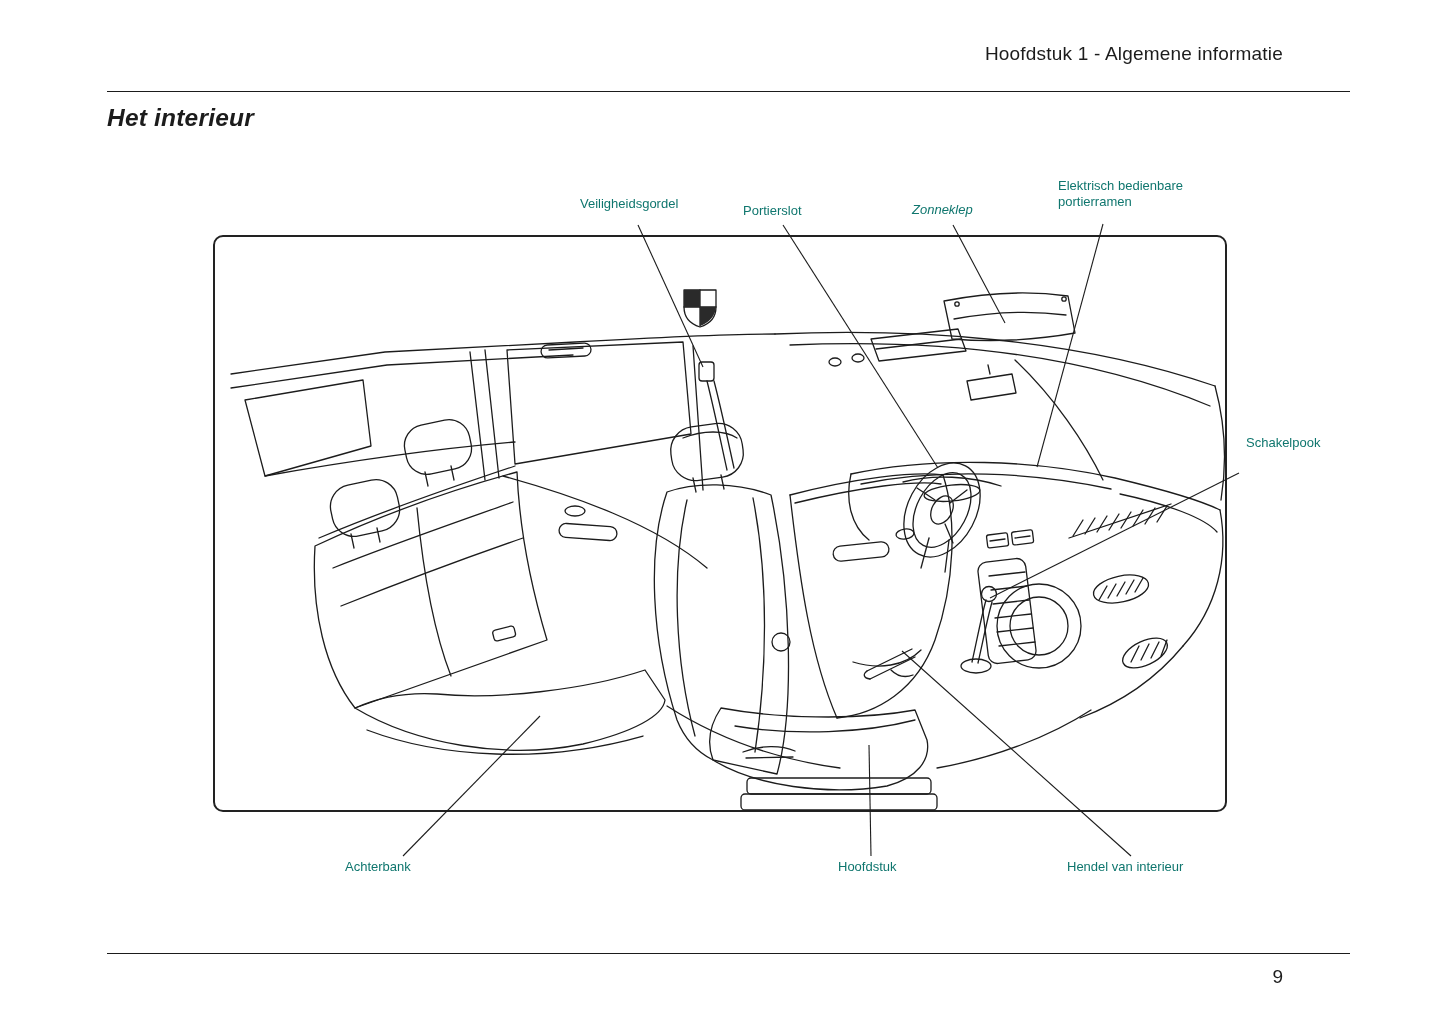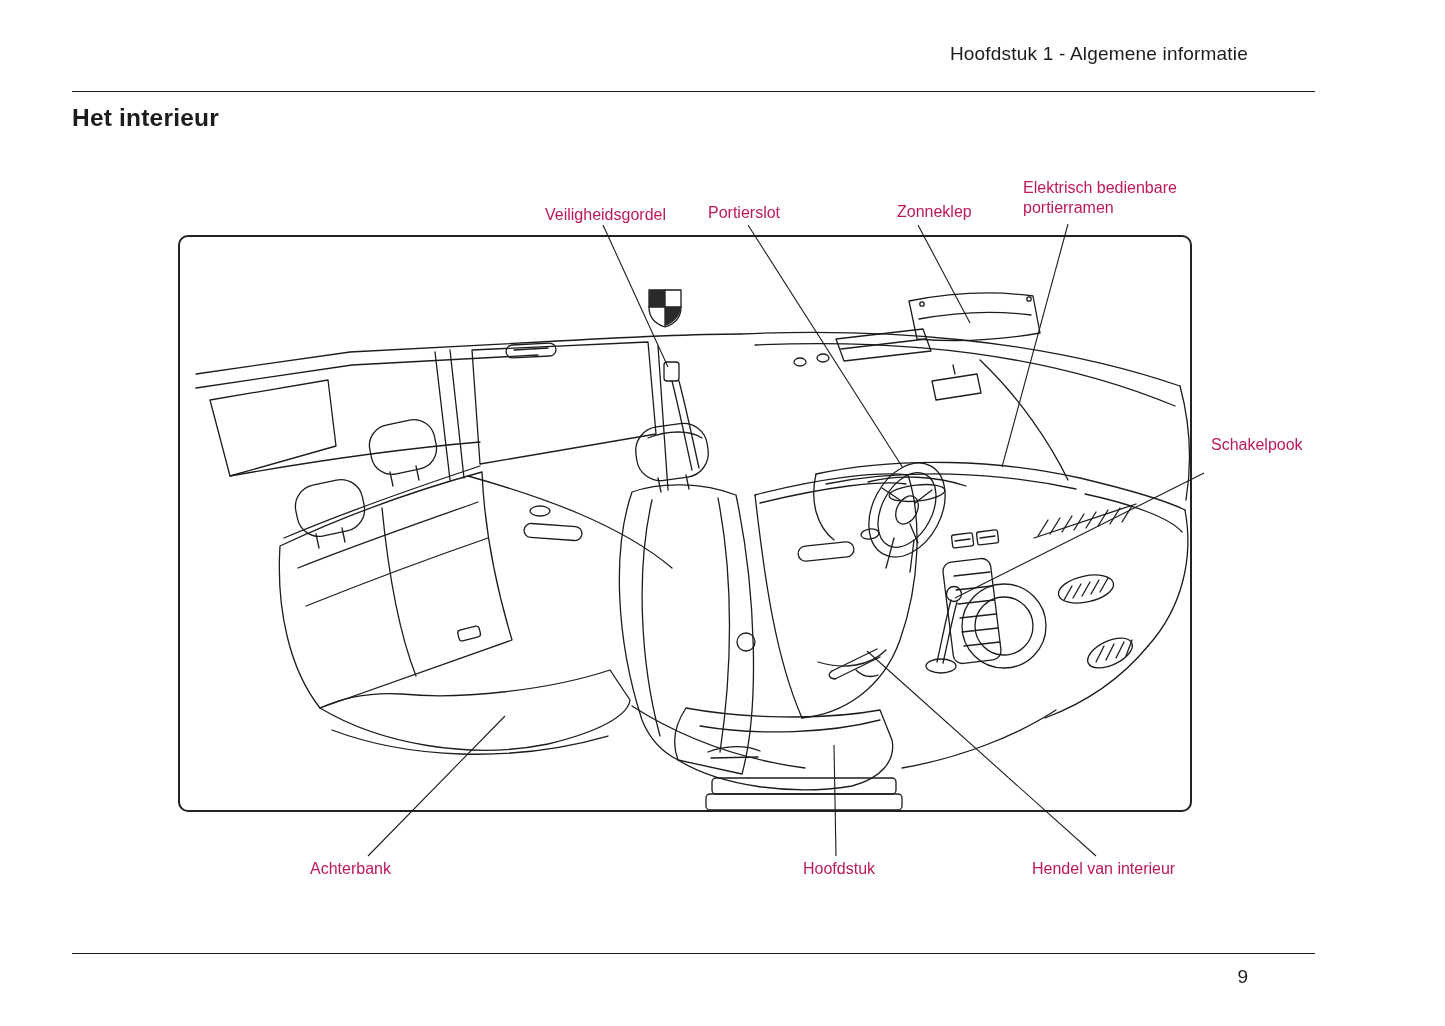--- a/index.html
+++ b/index.html
@@ -4,20 +4,21 @@
 <style>
   html, body { margin: 0; padding: 0; background: #ffffff; }
   .page {
     position: relative;
     width: 1315px;
     height: 1026px;
     background: #ffffff;
     font-family: "Liberation Sans", "DejaVu Sans", sans-serif;
     color: #1c1c1c;
     overflow: hidden;
+    margin-left: 35px;
   }
   .chapter-title {
     position: absolute;
     top: 43px;
     right: 67px;
     font-size: 19px;
     letter-spacing: 0.2px;
     white-space: nowrap;
   }
   .rule {
@@ -29,20 +30,21 @@
   }
   .rule.top { top: 91px; }
   .rule.bottom { top: 953px; }
   .section-title {
     position: absolute;
     left: 72px;
     top: 104px;
     font-size: 24.5px;
     font-weight: bold;
     letter-spacing: 0.2px;
+    font-style: italic;
   }
   .diagram-frame {
     position: absolute;
     left: 178px;
     top: 235px;
     width: 1014px;
     height: 577px;
     border: 2.4px solid #222222;
     border-radius: 10px;
     box-sizing: border-box;
@@ -51,23 +53,23 @@
   .diagram-frame svg { position: absolute; left: 0; top: 0; }
   .leader-overlay {
     position: absolute;
     left: 0; top: 0;
     width: 1445px;
     height: 1026px;
     pointer-events: none;
   }
   .diagram-label {
     position: absolute;
-    font-size: 16px;
+    font-size: 13px;
     line-height: 1.25;
-    color: #be185d;
+    color: #0f766e;
     white-space: nowrap;
   }
   .diagram-label.wrap { white-space: normal; }
   .page-number {
     position: absolute;
     top: 966px;
     right: 67px;
     font-size: 19px;
   }
 </style>
@@ -272,23 +274,23 @@
       <line x1="748" y1="225" x2="903" y2="468"></line>
       <line x1="918" y1="225" x2="970" y2="323"></line>
       <line x1="1068" y1="224" x2="1002" y2="467"></line>
       <line x1="1204" y1="473" x2="955" y2="598"></line>
       <line x1="368" y1="856" x2="505" y2="716"></line>
       <line x1="836" y1="856" x2="834" y2="745"></line>
       <line x1="1096" y1="856" x2="867" y2="651"></line>
     </g>
   </svg>
 
-  <div class="diagram-label" style="left:545px; top:205px;">Veiligheidsgordel</div>
+  <div class="diagram-label" style="left:545px; top:196px;">Veiligheidsgordel</div>
   <div class="diagram-label" style="left:708px; top:203px;text-align:right;">Portierslot</div>
-  <div class="diagram-label" style="left:897px; top:202px;">Zonneklep</div>
+  <div class="diagram-label" style="left:877px; top:202px;font-style:italic;">Zonneklep</div>
   <div class="diagram-label wrap" style="left:1023px; top:178px; width:175px;">Elektrisch bedienbare portierramen</div>
   <div class="diagram-label" style="left:1211px; top:435px;">Schakelpook</div>
   <div class="diagram-label" style="left:310px; top:859px;text-align:center;">Achterbank</div>
   <div class="diagram-label" style="left:803px; top:859px;">Hoofdstuk</div>
   <div class="diagram-label" style="left:1032px; top:859px;">Hendel van interieur</div>
 
   <div class="rule bottom"></div>
   <div class="page-number">9</div>
 
 </div>

